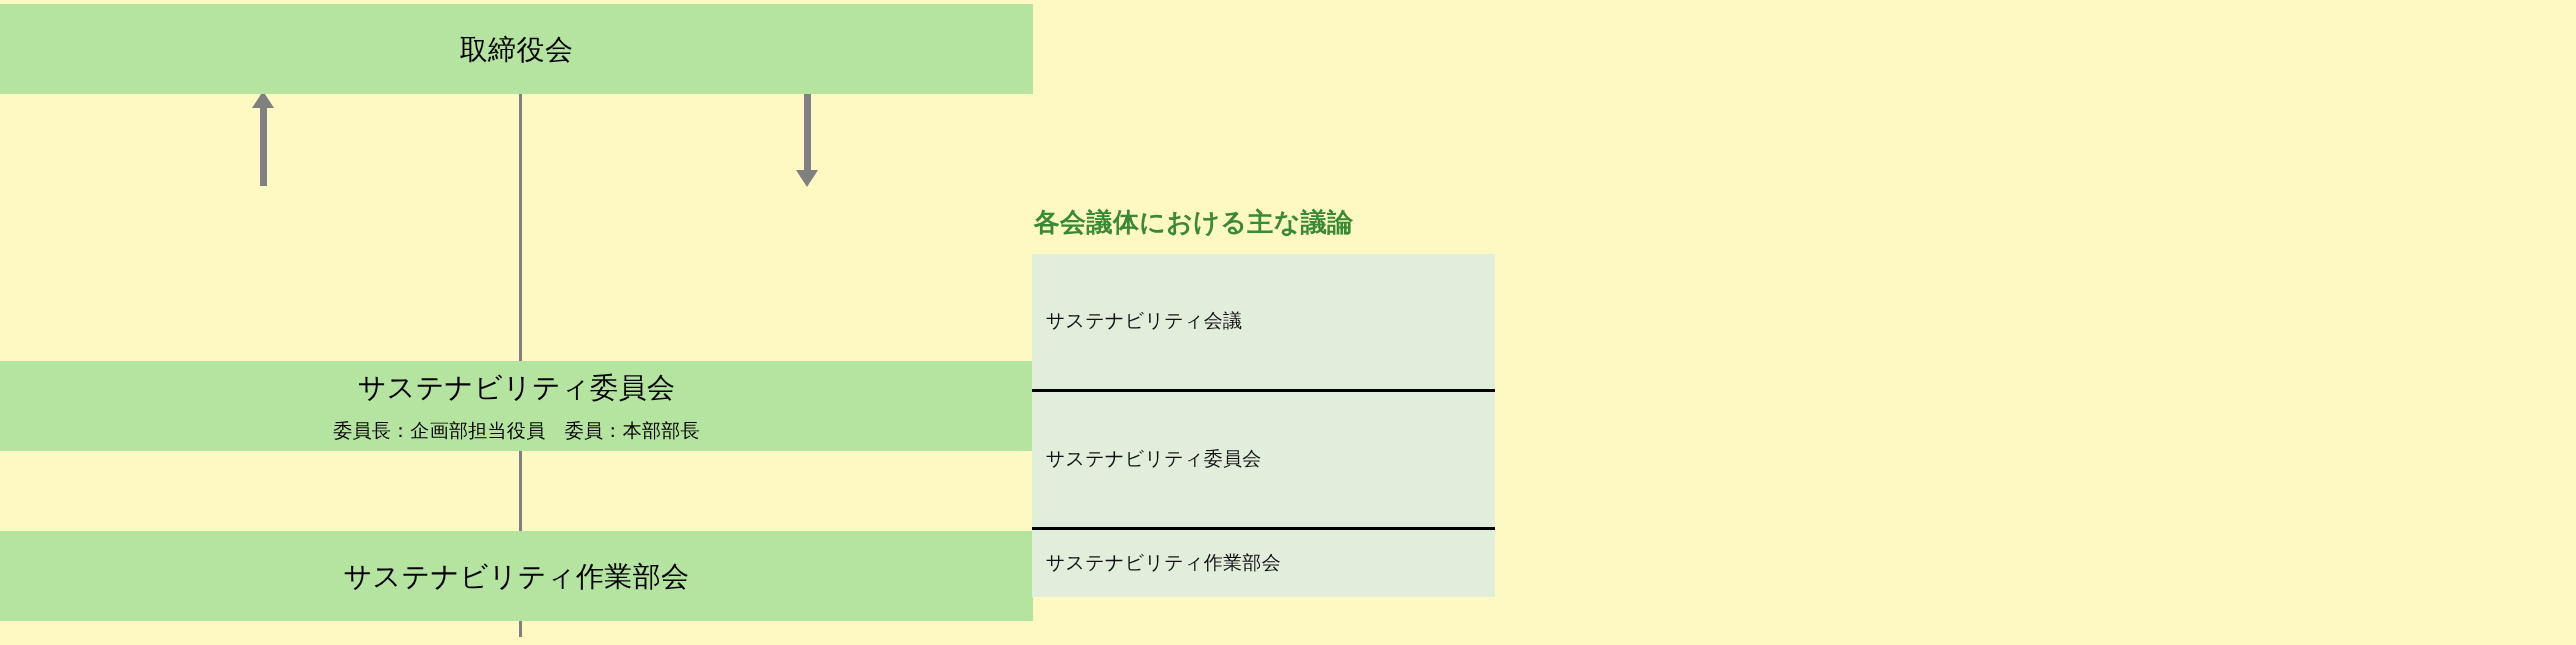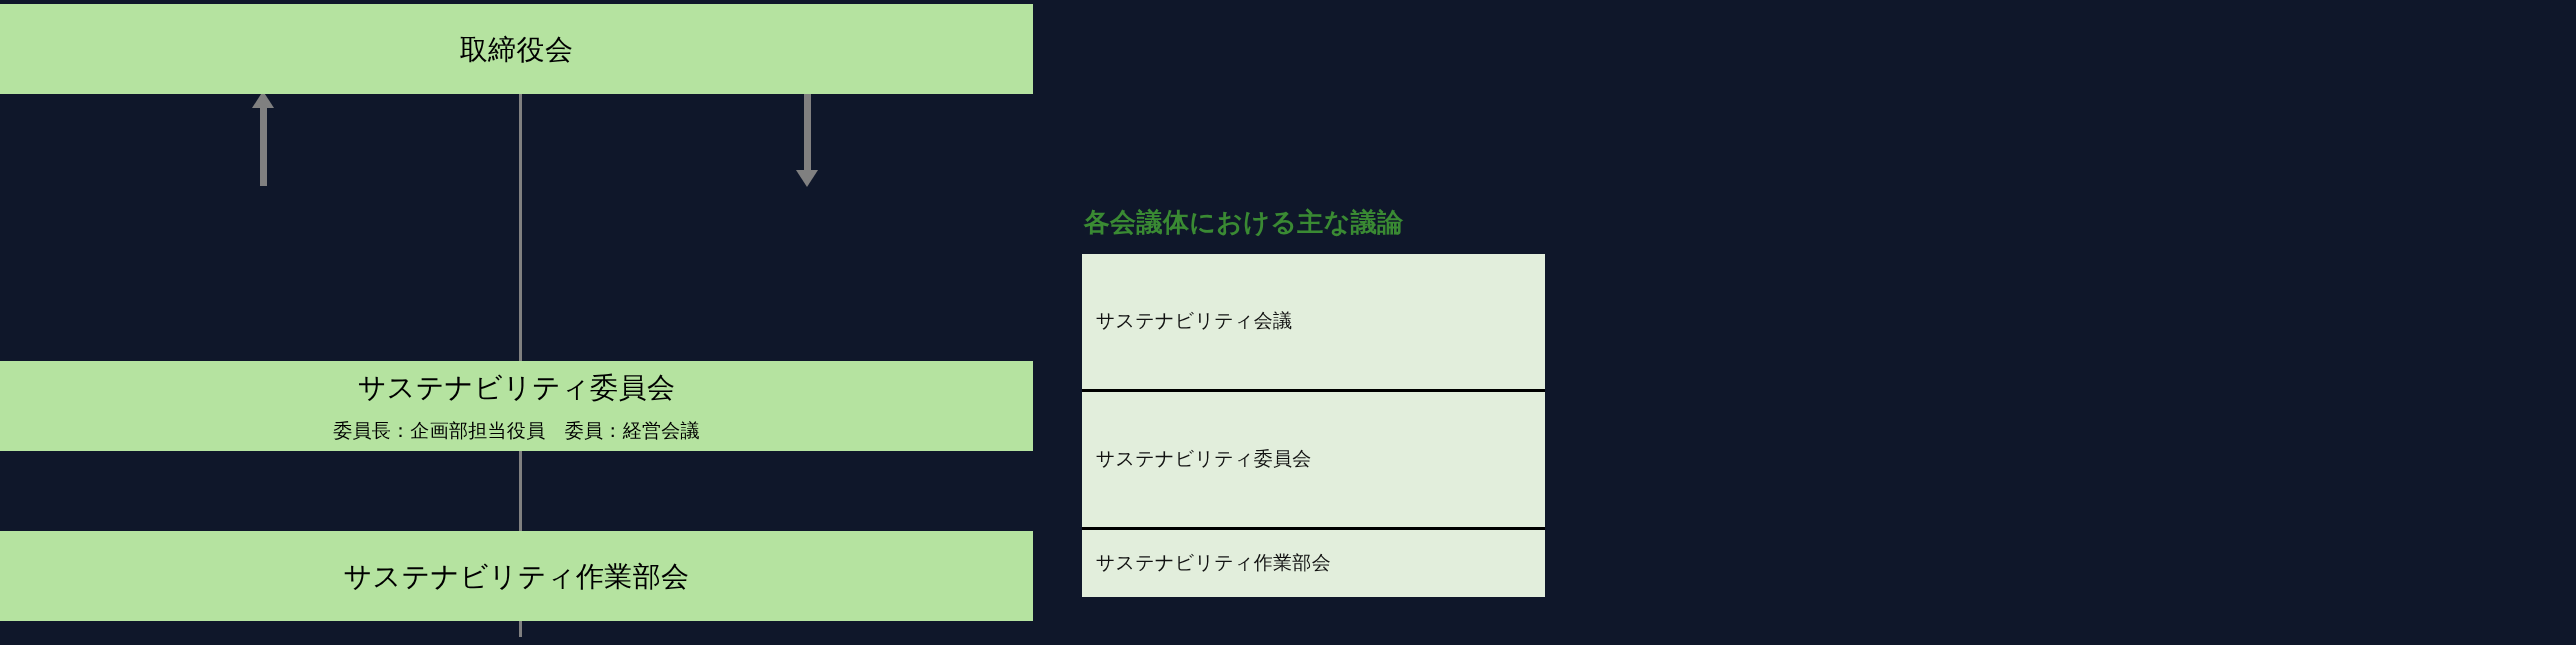--- a/index.html
+++ b/index.html
@@ -7,21 +7,21 @@
     padding: 0;
     background: #000000;
   }
   body {
     font-family: "Liberation Sans", "DejaVu Sans", sans-serif;
   }
   #canvas {
     position: relative;
     width: 2576px;
     height: 646px;
-    background: #0f172a;
+    background: #fef9c3;
     overflow: hidden;
   }
 
   
   .org-box {
     position: absolute;
     left: 0;
     width: 1033px;
     background: #b5e3a0;
     box-sizing: border-box;
@@ -89,21 +89,21 @@
   #arrow-up .shaft { top: 15.5px; height: 79px; }
   #arrow-up .head  { top: 0; border-bottom: 17px solid #808080; }
   
   #arrow-down { left: 796px; top: 91px; height: 96px; }
   #arrow-down .shaft { top: 0; height: 79px; }
   #arrow-down .head  { top: 79px; border-top: 17px solid #808080; }
 
   
   #right-panel {
     position: absolute;
-    left: 1082px;
+    left: 1032px;
     top: 207px;
     width: 524px;
     z-index: 3;
   }
   #panel-heading {
     font-size: 26px;
     font-weight: 700;
     color: #3a8a33;
     letter-spacing: 0.4px;
     line-height: 1.2;
@@ -149,21 +149,21 @@
     <div class="head"></div>
   </div>
 
   <div class="org-box single" id="box-board">
     <div class="box-title">取締役会</div>
   </div>
 
 
   <div class="org-box" id="box-committee">
     <div class="box-title">サステナビリティ委員会</div>
-    <div class="box-sub">委員長：企画部担当役員　委員：経営会議</div>
+    <div class="box-sub">委員長：企画部担当役員　委員：本部部長</div>
   </div>
 
   <div class="org-box" id="box-workinggroup">
     <div class="box-title">サステナビリティ作業部会</div>
   </div>
 
   <div id="right-panel">
     <div id="panel-heading">各会議体における主な議論</div>
 
     <div class="topic-table">

